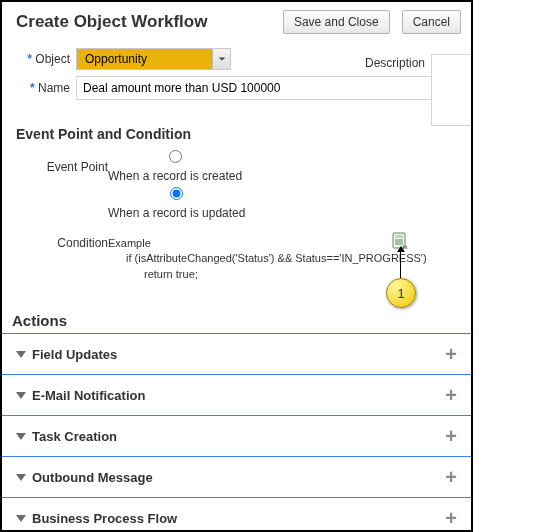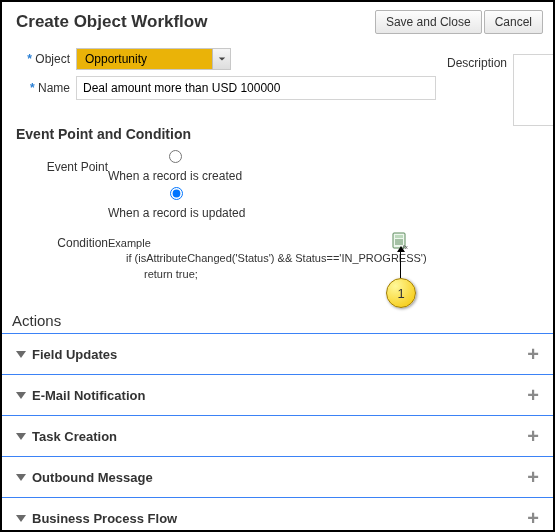--- a/index.html
+++ b/index.html
@@ -4,38 +4,38 @@
 <style>
   * { box-sizing: border-box; }
   body {
     margin: 0;
     font-family: Arial, Helvetica, sans-serif;
     font-size: 12px;
     color: #333;
     background: #fff;
   }
   .frame {
-    width: 555px;
+    width: 473px;
     height: 532px;
     border: 2px solid #000;
     position: relative;
     overflow: hidden;
   }
   .header {
     display: flex;
     align-items: center;
     justify-content: space-between;
     padding: 8px 10px 4px 14px;
   }
   .title {
     font-size: 17px;
     font-weight: bold;
     color: #333;
   }
-  .btn-row { display: flex; gap: 2px; }
+  .btn-row { display: flex; gap: 12px; }
   .btn {
     font-size: 12px;
     padding: 4px 10px;
     background: linear-gradient(#fdfdfd,#e8e8e8);
     border: 1px solid #b5b5b5;
     border-radius: 2px;
     cursor: pointer;
     color: #333;
   }
   .form-area { padding: 4px 14px 10px 14px; }
@@ -141,21 +141,21 @@
     left: 384px; top: 276px;
     width: 30px; height:30px;
     border-radius:50%;
     background: radial-gradient(circle at 30% 25%, #fff89a, #f5c400);
     border:1px solid #a07c00;
     box-shadow: 1px 1px 3px rgba(0,0,0,.4);
     display:flex;align-items:center;justify-content:center;
     font-size:13px;font-weight:normal;color:#333;
   }
   .actions-h {
-    font-size:15px; font-weight:normal; color:#333;
+    font-size:15px; font-weight:bold; color:#333;
     padding: 30px 14px 4px 10px;
   }
   .acc-row {
     display:flex; align-items:center; justify-content:space-between;
     padding: 10px 14px 10px 14px;
     border-top:1px solid #3b82f6;
   }
   .acc-left { display:flex; align-items:center; gap:6px;}
   .tri {
     width:0;height:0;

